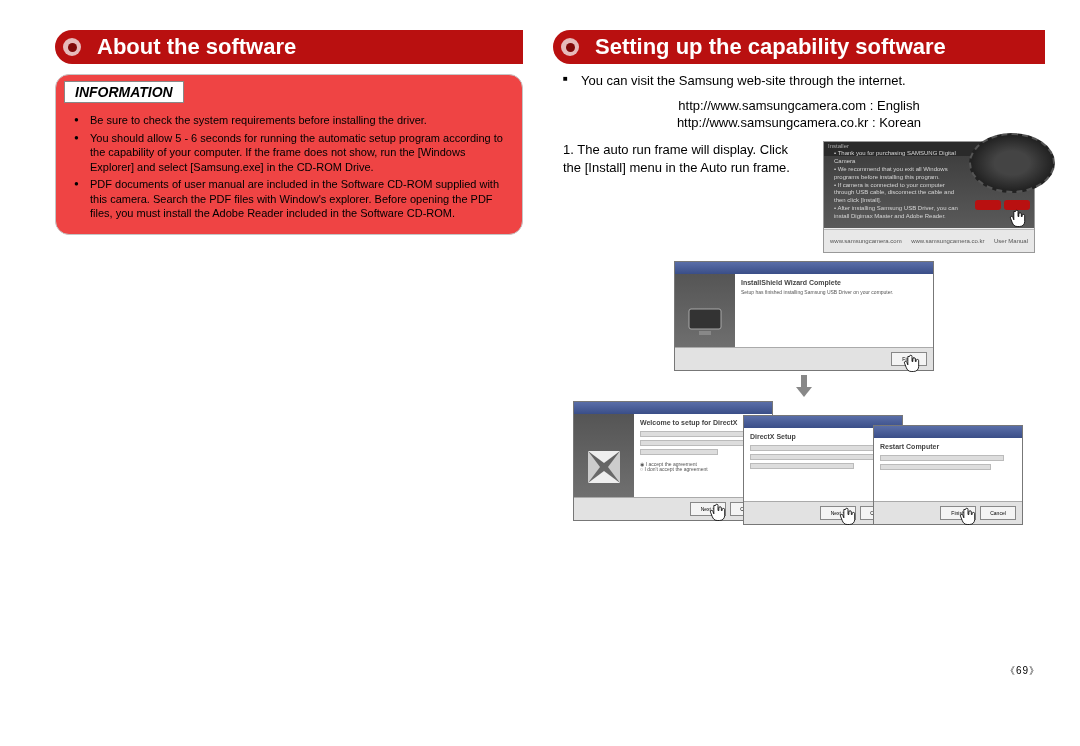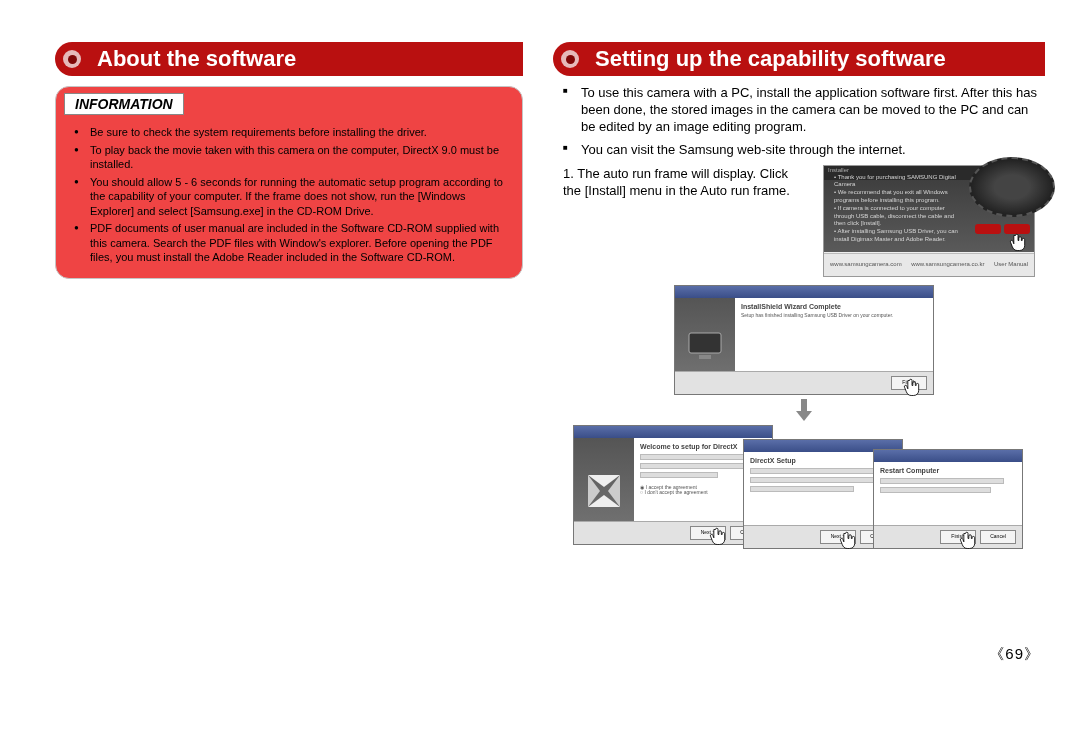--- a/index.html
+++ b/index.html
@@ -9,21 +9,21 @@
     height: 746px;
     background: #ffffff;
     font-family: Arial, Helvetica, sans-serif;
     color: #000;
   }
   .page {
     position: relative;
     width: 1080px;
     height: 688px;
     box-sizing: border-box;
-    padding: 42px 35px 20px 55px;
+    padding: 30px 35px 20px 55px;
   }
   .cols {
     display: flex;
     gap: 30px;
   }
   .col-left {
     width: 468px;
     flex: 0 0 468px;
   }
   .col-right {
@@ -255,23 +255,23 @@
     position: relative;
     height: 150px;
     margin-left: 10px;
   }
   .wiz-single {
     position: relative;
     width: 260px; height: 110px; margin: 6px auto 0;
   }
   .page-num {
     position: absolute;
-    bottom: 24px;
+    bottom: 10px;
     right: 40px;
-    font-size: 15px;
+    font-size: 10px;
     letter-spacing: 1px;
   }
   .bar { display:block; height:4px; background:#ddd; border:1px solid #bbb; margin:3px 0; }
 </style>
 </head>
 <body>
 
 <div class="page">
   <div class="cols">
 
@@ -280,40 +280,42 @@
         <div class="circ-outer">
             <div class="circ-inner"></div>
           </div>
         <h1>About the software</h1>
       </div>
 
       <div class="info-box">
         <span class="info-label">INFORMATION</span>
         <ul class="info-list">
           <li>Be sure to check the system requirements before installing the driver.</li>
-          <li>To play back the movie taken with this camera on the computer, DirectX 9.0 must be installed.</li>
           <li>You should allow 5 - 6 seconds for running the automatic setup program according to the capability of your computer. If the frame does not show, run the [Windows Explorer] and select [Samsung.exe] in the CD-ROM Drive.</li>
           <li>PDF documents of user manual are included in the Software CD-ROM supplied with this camera. Search the PDF files with Window's explorer. Before opening the PDF files, you must install the Adobe Reader included in the Software CD-ROM.</li>
         </ul>
       </div>
     </div>
 
     <div class="col-right">
       <div class="ribbon">
         <div class="circ-outer">
             <div class="circ-inner"></div>
           </div>
         <h1>Setting up the capability software</h1>
       </div>
 
       <ul class="sq-list">
-        <li>To use this camera with a PC, install the application software first. After this has been done, the stored images in the camera can be moved to the PC and can be edited by an image editing program.</li>
         <li>You can visit the Samsung web-site through the internet.</li>
       </ul>
 
+      <div class="url-block">
+        <div>http://www.samsungcamera.com : English</div>
+        <div>http://www.samsungcamera.co.kr : Korean</div>
+      </div>
 
       <div class="steps">
         <div class="step1">
           <div class="step1-text">
             <span>1.</span>
             <span>The auto run frame will display. Click the [Install] menu in the Auto run frame.</span>
           </div>
           <div style="position:relative;">
             <div class="installer-thumb">
               <div class="body"></div>

